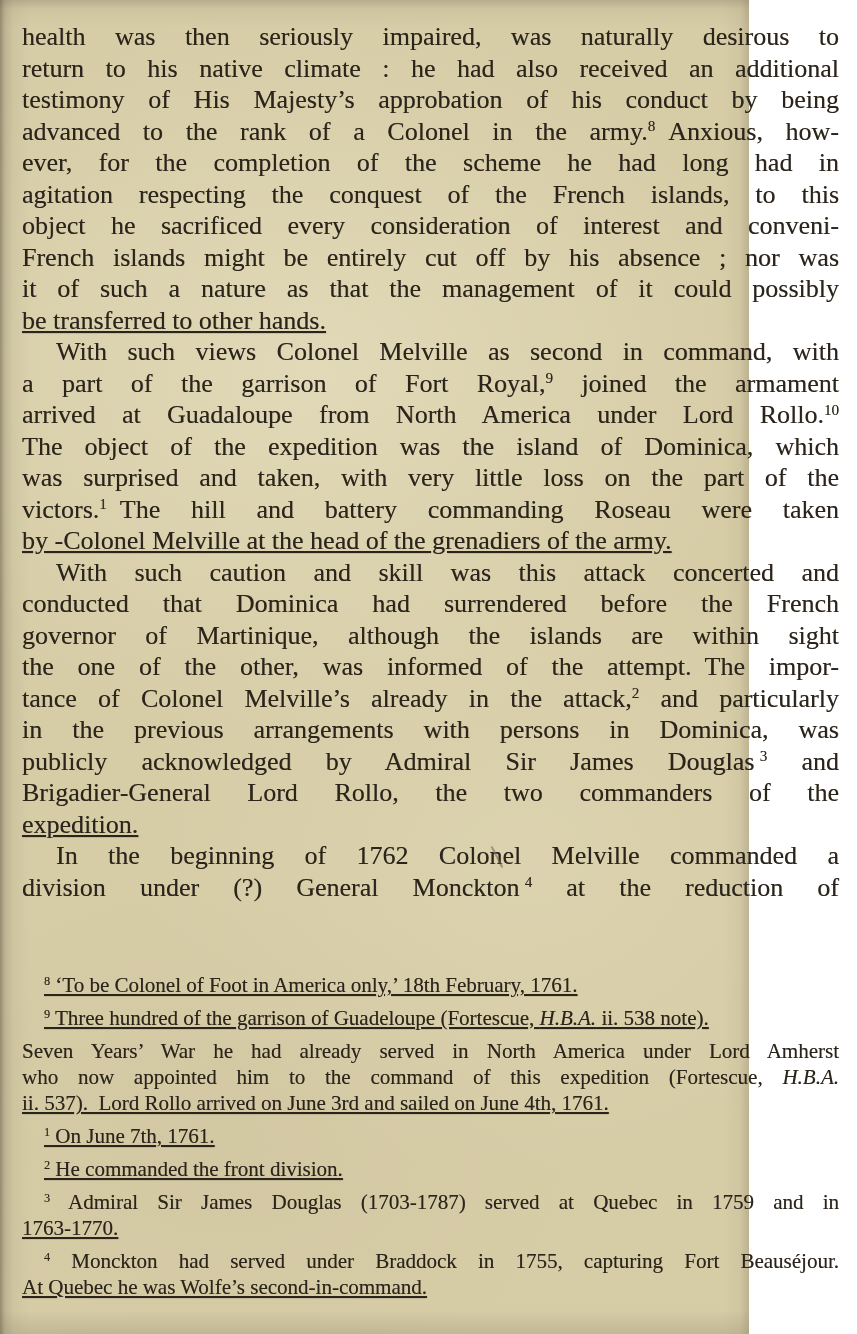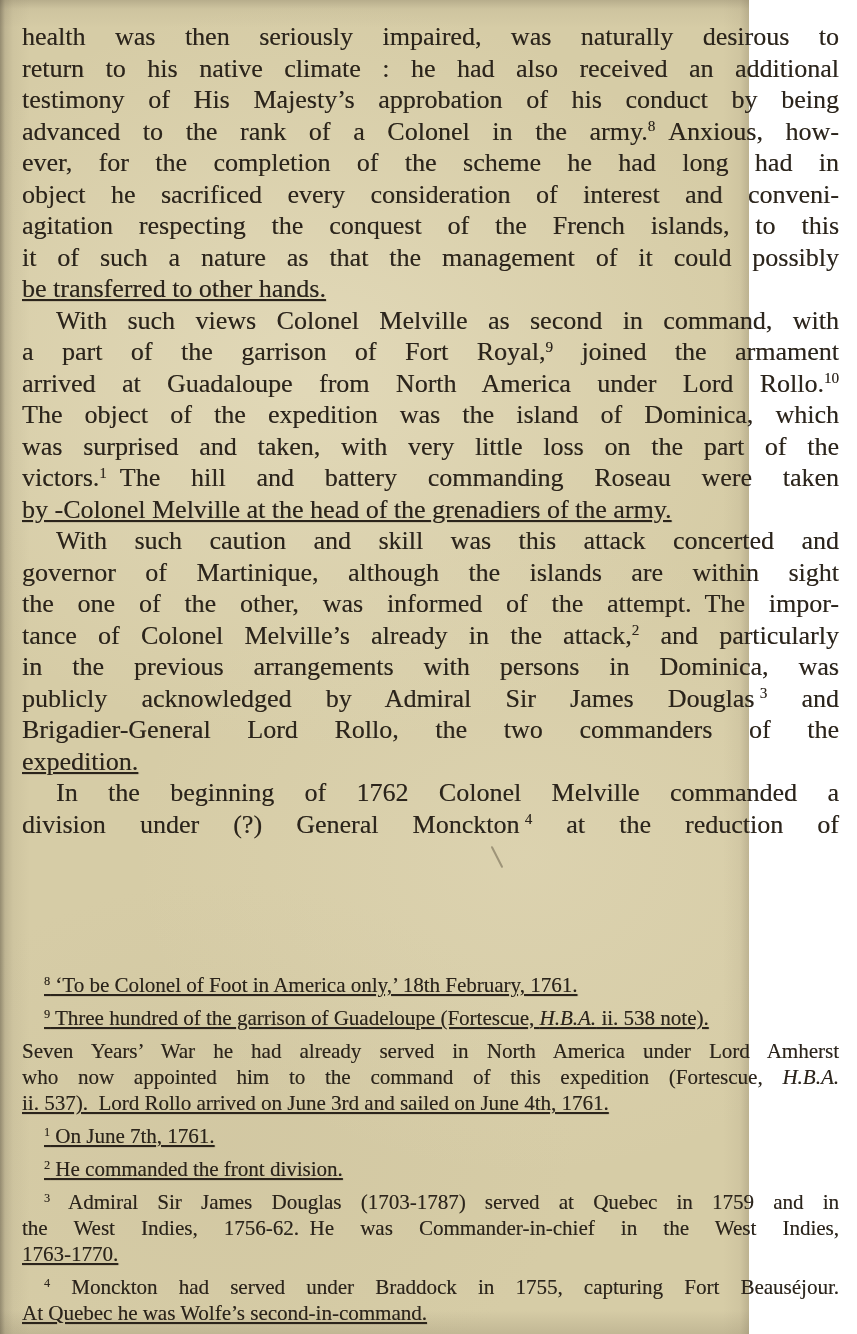--- a/index.html
+++ b/index.html
@@ -64,36 +64,38 @@
 <body>
 
 <div class="page">
   <div class="main-text" id="main-text">
       <div class="para">
         <div class="line first"><span>health was then seriously impaired, was naturally desirous to</span></div>
         <div class="line"><span>return to his native climate : he had also received an additional</span></div>
         <div class="line"><span>testimony of His Majesty’s approbation of his conduct by being</span></div>
         <div class="line"><span>advanced to the rank of a Colonel in the army.</span><sup>8</sup><span> Anxious, how-</span></div>
         <div class="line"><span>ever, for the completion of the scheme he had long had in</span></div>
+        <div class="line"><span>agitation respecting the conquest of the French islands, to this</span></div>
         <div class="line"><span>object he sacrificed every consideration of interest and conveni-</span></div>
-        <div class="line"><span>agitation respecting the conquest of the French islands, to this</span></div>
+        <div class="line"><span>French islands might be entirely cut off by his absence ; nor was</span></div>
         <div class="line"><span>it of such a nature as that the management of it could possibly</span></div>
         <div class="line last"><span>be transferred to other hands.</span></div>
       </div>
       <div class="para indent">
         <div class="line first"><span>With such views Colonel Melville as second in command, with</span></div>
         <div class="line"><span>a part of the garrison of Fort Royal,</span><sup>9</sup><span> joined the armament</span></div>
         <div class="line"><span>arrived at Guadaloupe from North America under Lord Rollo.</span><sup>10</sup></div>
         <div class="line"><span>The object of the expedition was the island of Dominica, which</span></div>
         <div class="line"><span>was surprised and taken, with very little loss on the part of the</span></div>
         <div class="line"><span>victors.</span><sup>1</sup><span> The hill and battery commanding Roseau were taken</span></div>
         <div class="line last"><span>by -Colonel Melville at the head of the grenadiers of the army.</span></div>
       </div>
       <div class="para indent">
         <div class="line first"><span>With such caution and skill was this attack concerted and</span></div>
+        <div class="line"><span>conducted that Dominica had surrendered before the French</span></div>
         <div class="line"><span>governor of Martinique, although the islands are within sight</span></div>
         <div class="line"><span>the one of the other, was informed of the attempt. The impor-</span></div>
         <div class="line"><span>tance of Colonel Melville’s already in the attack,</span><sup>2</sup><span> and particularly</span></div>
         <div class="line"><span>in the previous arrangements with persons in Dominica, was</span></div>
         <div class="line"><span>publicly acknowledged by Admiral Sir James Douglas </span><sup>3</sup><span> and</span></div>
         <div class="line"><span>Brigadier-General Lord Rollo, the two commanders of the</span></div>
         <div class="line last"><span>expedition.</span></div>
       </div>
       <div class="para indent">
         <div class="line first"><span>In the beginning of 1762 Colonel Melville commanded a</span></div>
@@ -114,21 +116,20 @@
         <div class="line last"><span>ii. 537). Lord Rollo arrived on June 3rd and sailed on June 4th, 1761.</span></div>
       </div>
       <div class="footnote indent">
         <div class="line first last"><sup>1</sup><span> On June 7th, 1761.</span></div>
       </div>
       <div class="footnote indent">
         <div class="line first last"><sup>2</sup><span> He commanded the front division.</span></div>
       </div>
       <div class="footnote indent">
         <div class="line first"><sup>3</sup><span> Admiral Sir James Douglas (1703-1787) served at Quebec in 1759 and in</span></div>
-        <div class="line"><span>the West Indies, 1756-62. He was Commander-in-chief in the West Indies,</span></div>
         <div class="line last"><span>1763-1770.</span></div>
       </div>
       <div class="footnote indent">
         <div class="line first"><sup>4</sup><span> Monckton had served under Braddock in 1755, capturing Fort Beauséjour.</span></div>
         <div class="line last"><span>At Quebec he was Wolfe’s second-in-command.</span></div>
       </div>
     </div>
 </div>
 
 </body></html>

